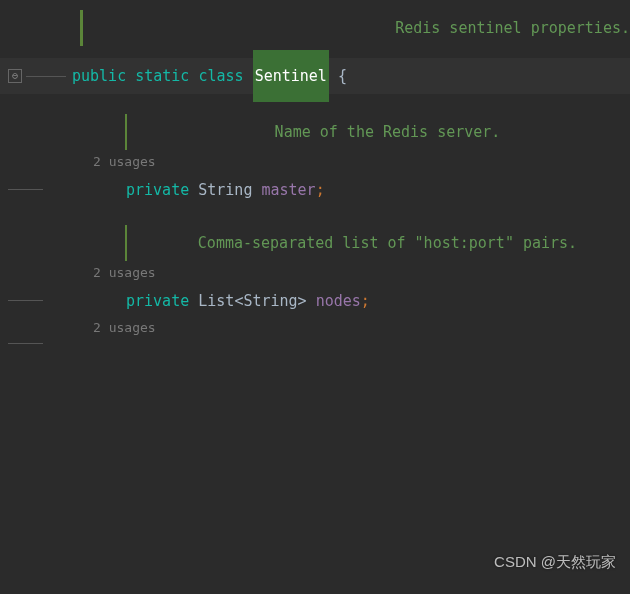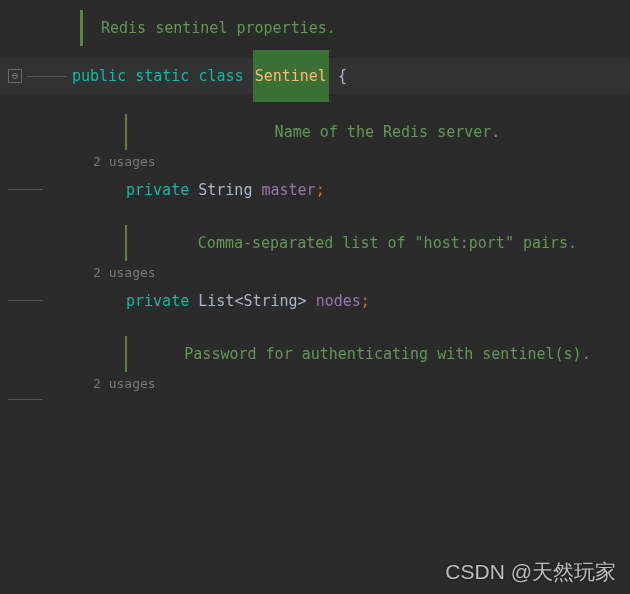--- a/index.html
+++ b/index.html
@@ -39,24 +39,25 @@
       cursor: pointer;
       margin-right: 4px;
     }
     .hline {
       width: 40px;
       border-top: 1px solid #555;
       margin-right: 6px;
     }
     .doc-bar {
       border-left: 3px solid #5b8539;
-      padding-left: 18px;
+      padding-left: 32px;
       min-height: 36px;
       display: flex;
       align-items: center;
+      justify-content: flex-end;
     }
     .doc-bar-sm {
       border-left: 2px solid #5b8539;
       padding-left: 18px;
       min-height: 36px;
       display: flex;
       align-items: center;
       margin-left: 125px;
       margin-top: 20px;
       justify-content: center;
@@ -71,21 +72,21 @@
       color: #9876aa;
     }
     .punct {
       color: #cc7832;
     }
     .white {
       color: #a9b7c6;
     }
     .highlight {
       background: #3b7035;
-      color: #fdba74;
+      color: #ffffff;
       padding: 17px 2px;
     }
     .class-line {
       background: #323232;
       padding: 6px 0 6px 8px;
     }
     .usages {
       color: #787878;
       font-size: 13px;
       margin-left: 93px;
@@ -107,24 +108,24 @@
     }
     .field-code {
       margin-left: 58px;
     }
     .class-comment-block {
       margin-left: 80px;
       margin-top: 10px;
     }
     .watermark {
       position: absolute;
-      bottom: 8px;
+      bottom: 22px;
       right: 14px;
       color: #e0e0e0;
-      font-size: 21px;
+      font-size: 15px;
       opacity: 0.8;
       text-shadow: 0 0 3px rgba(0,0,0,0.8);
       font-family: sans-serif;
     }
     .generic {
       color: #a9b7c6;
     }
   </style>
 </head>
 <body>
@@ -174,23 +175,20 @@
     <div class="field-gutter">
         <span class="field-hline"></span>
       </div>
     <span class="field-code">
       <span class="keyword">private</span>
       <span class="white">List</span><span class="generic">&lt;String&gt;</span>
       <span class="identifier">nodes</span><span class="punct">;</span>
     </span>
   </div>
 
-  <div class="doc-bar-sm">
-    <span class="comment">Password for authenticating with sentinel(s).</span>
-  </div>
   <div class="usages">2 usages</div>
   <div class="field-line">
     <div class="field-gutter">
         <span class="field-hline"></span>
       </div>
   </div>
 
 </div>
 
 <div class="watermark">CSDN @天然玩家</div>

